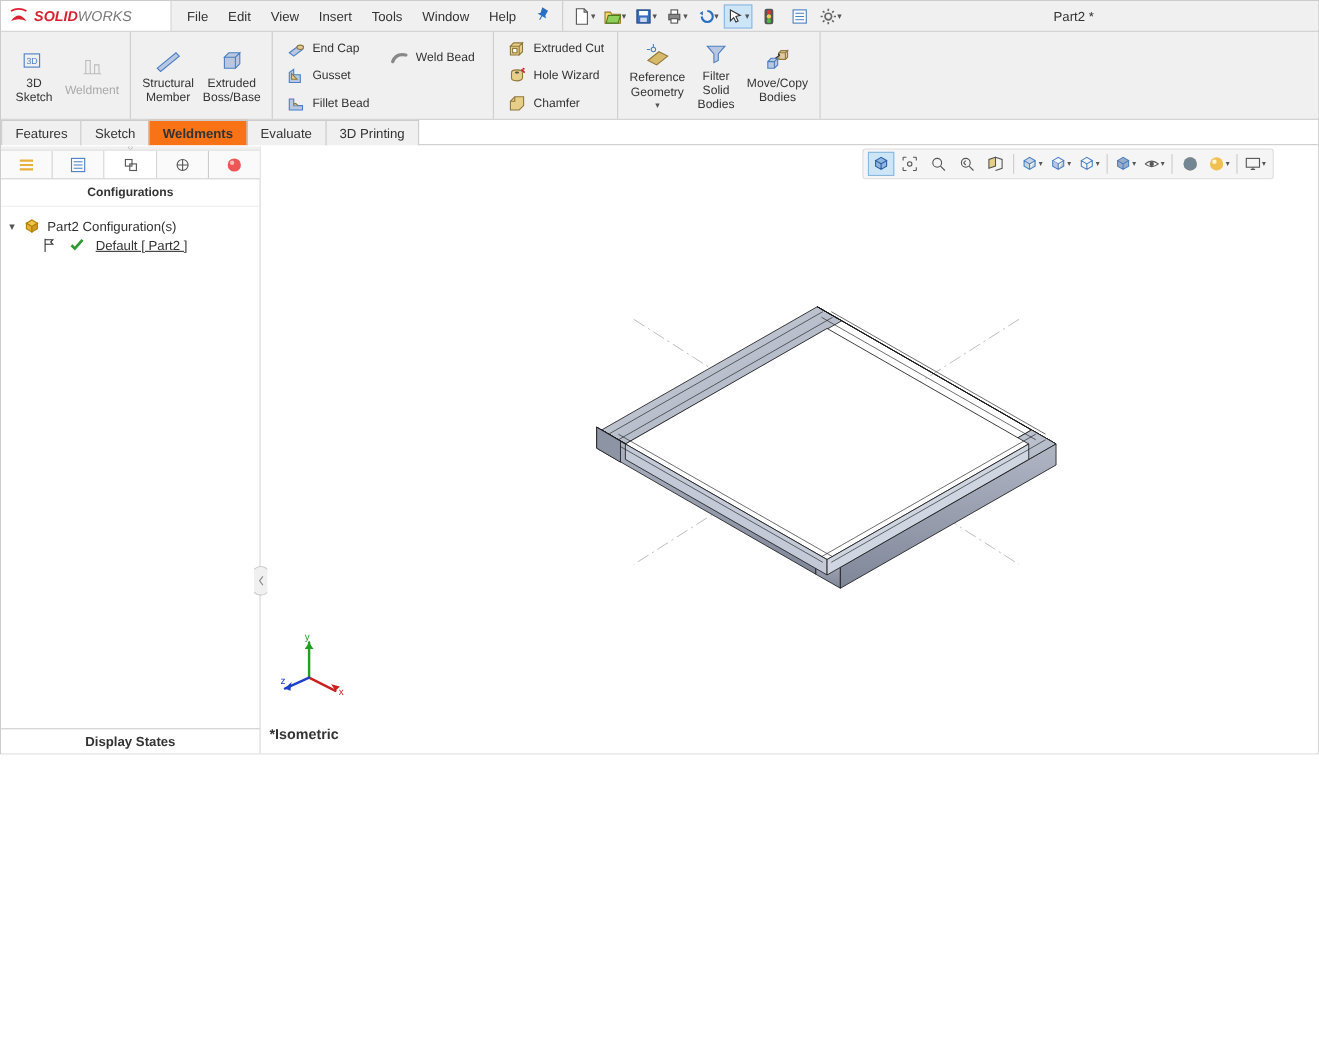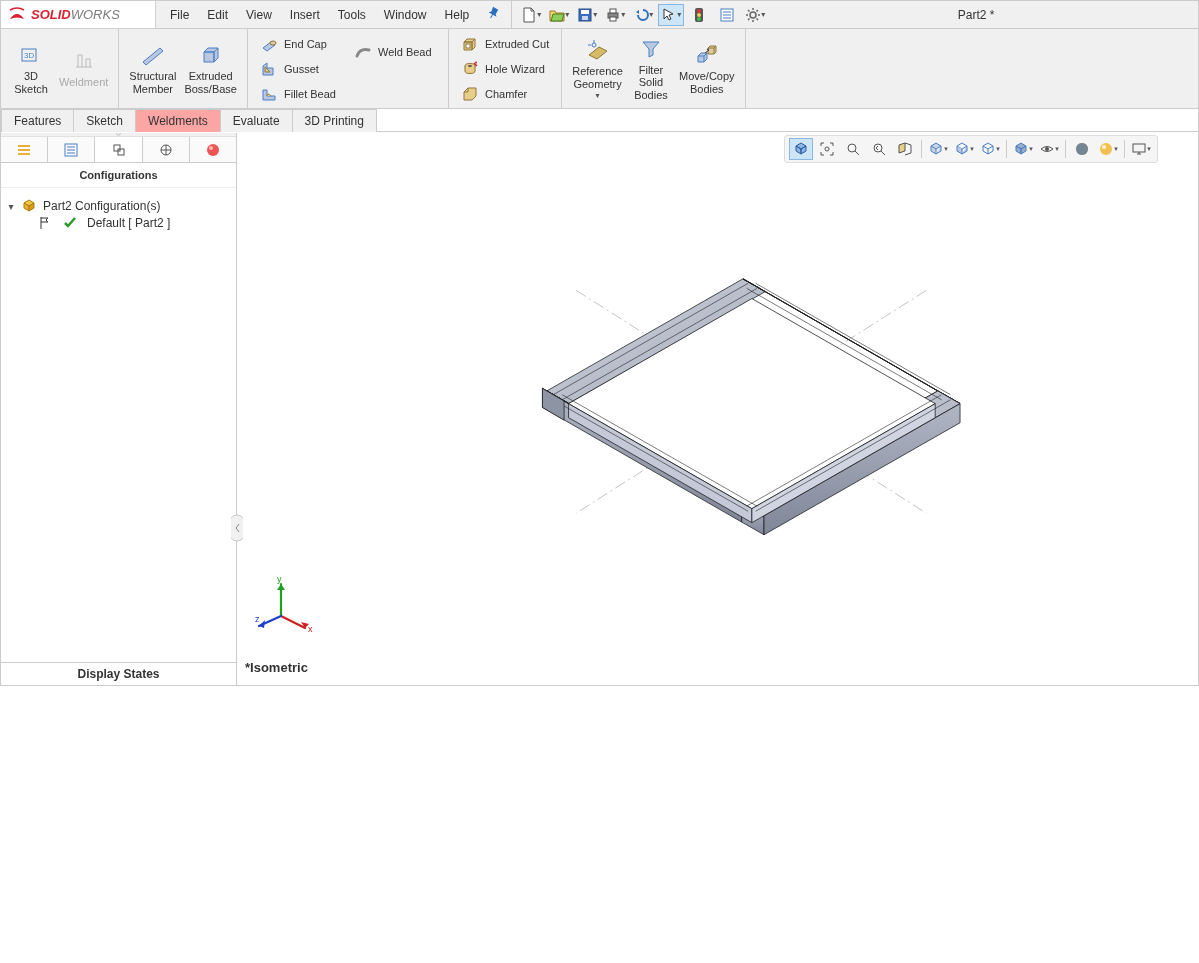--- a/index.html
+++ b/index.html
@@ -27,39 +27,39 @@
   .rb-btn { display:flex; flex-direction:column; align-items:center; justify-content:center; padding:2px 4px; text-align:center; font-size:11px; line-height:1.15; min-width:48px; }
   .rb-btn.disabled { color:#aaa; }
   .rb-btn .icon { width:26px; height:26px; display:flex; align-items:center; justify-content:center; margin-bottom:2px; }
   .rb-col { display:flex; flex-direction:column; justify-content:space-around; padding:0 2px; }
   .rb-small { display:flex; align-items:center; gap:6px; font-size:11px; padding:1px 4px; height:24px; min-width:90px; }
   .rb-small .icon { width:18px; height:18px; display:flex; align-items:center; justify-content:center; flex-shrink:0; }
 
   
   .tabs { background:#fff; border-bottom:1px solid #fff; height:24px; display:flex; align-items:flex-end; position:relative; }
   .tab { padding:4px 12px; font-size:12px; border:1px solid #ccc; border-bottom:none; background:#f0f0f0; cursor:default; margin-right:-1px; }
-  .tab.active { background:#fca5a5; border-top:1px solid #ccc; font-weight:400; position:relative; z-index:2; }
+  .tab.active { background:#f97316; border-top:1px solid #ccc; font-weight:700; position:relative; z-index:2; }
   .tabs-fill { flex:1; border-bottom:1px solid #ccc; }
 
   
   .content { flex:1; display:flex; position:relative; overflow:hidden; }
   .left-panel { width:236px; border-right:1px solid #ccc; display:flex; flex-direction:column; background:#fff; }
   .panel-small-line { height:4px; background:#f0f0f0; border-bottom:1px solid #e0e0e0; position:relative; }
   .panel-small-line::after { content:"○"; position:absolute; left:50%; top:-4px; font-size:8px; color:#888; transform:translateX(-50%); }
   .panel-tabs { display:flex; height:26px; border-bottom:1px solid #ccc; }
   .panel-tab { flex:1; display:flex; align-items:center; justify-content:center; border-right:1px solid #ccc; background:#fafafa; }
   .panel-tab:last-child { border-right:none; }
   .panel-tab.active { background:#fff; }
   .panel-header { text-align:center; font-weight:bold; font-size:11px; padding:6px 0; border-bottom:1px solid #eee; }
   .tree { flex:1; padding:8px 4px; overflow:auto; }
   .tree-item { display:flex; align-items:center; padding:2px 0; }
   .tree-toggle { width:12px; text-align:center; color:#555; font-size:10px; }
   .tree-label { margin-left:2px; }
   .tree-icon { margin:0 4px; display:flex; }
-  .tree-row2 { padding-left:30px; display:flex; align-items:center; gap:4px; }
+  .tree-row2 { padding-left:30px; display:flex; align-items:center; gap:4px;text-decoration:underline; }
   .display-states-hdr { text-align:center; font-weight:bold; font-size:12px; padding:4px 0; border-top:1px solid #ccc; }
   .display-state-row { display:flex; align-items:center; gap:6px; padding:4px 8px; border-top:1px solid #eee; }
 
   
   .viewport { flex:1; position:relative; background:#fff; }
   .heads-up { position:absolute; top:2px; right:40px; background:#f5f5f5; border:1px solid #ddd; border-radius:3px; padding:2px 4px; display:flex; align-items:center; gap:2px; }
   .hu-btn { width:24px; height:22px; display:flex; align-items:center; justify-content:center; }
   .hu-btn.selected { background:#cde6f7; border:1px solid #8ab6e0; }
   .hu-sep { width:1px; height:18px; background:#ccc; margin:0 2px; }
 

